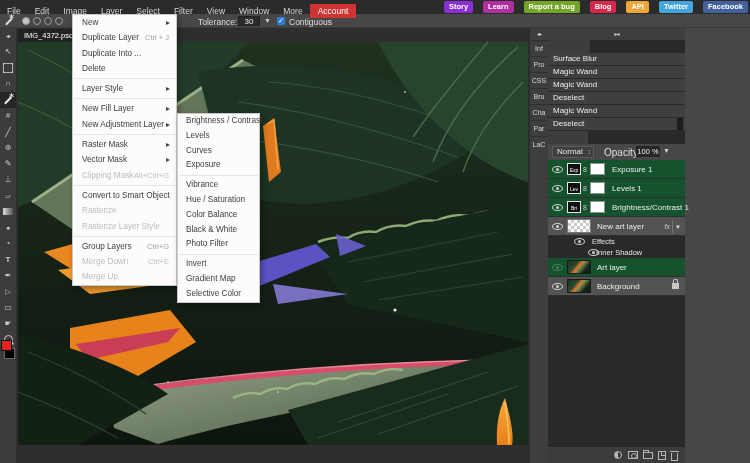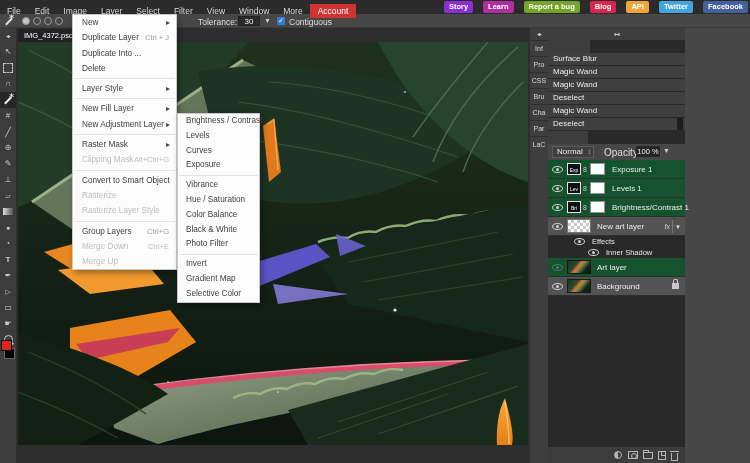--- a/index.html
+++ b/index.html
@@ -269,20 +269,21 @@
     <div class="mi"><span>Duplicate Layer</span><span class="sc">Ctrl + J</span></div>
     <div class="mi"><span>Duplicate Into ...</span></div>
     <div class="mi"><span>Delete</span></div>
     <div class="msep"></div>
     <div class="mi arrow"><span>Layer Style</span></div>
     <div class="msep"></div>
     <div class="mi arrow"><span>New Fill Layer</span></div>
     <div class="mi arrow"><span>New Adjustment Layer</span></div>
     <div class="msep"></div>
     <div class="mi arrow"><span>Raster Mask</span></div>
+    <div class="mi arrow"><span>Vector Mask</span></div>
     <div class="mi dis"><span>Clipping Mask</span><span class="sc">Alt+Ctrl+G</span></div>
     <div class="msep"></div>
     <div class="mi"><span>Convert to Smart Object</span></div>
     <div class="mi dis"><span>Rasterize</span></div>
     <div class="mi dis"><span>Rasterize Layer Style</span></div>
     <div class="msep"></div>
     <div class="mi"><span>Group Layers</span><span class="sc">Ctrl+G</span></div>
     <div class="mi dis"><span>Merge Down</span><span class="sc">Ctrl+E</span></div>
     <div class="mi dis"><span>Merge Up</span></div>
   </div>
@@ -369,21 +370,21 @@
           <span class="checker"></span>
           <span class="lname">New art layer</span>
           <span class="fxwrap"><span class="fx-label">fx</span><span class="fx-div"></span><span class="fx-arrow">▼</span></span>
         </div>
         <div class="erow">
           <span class="eye" style="left:26px; top:2px;"></span>
           <span class="lname" style="left:44px;">Effects</span>
         </div>
         <div class="erow">
           <span class="eye" style="left:40px; top:2px;"></span>
-          <span class="lname" style="left:58px;">Inner Shadow</span>
+          <span class="lname" style="left:48px;">Inner Shadow</span>
         </div>
         <div class="lrow imgrow">
           <span class="eye dim"></span>
           <span class="img-thumb"></span>
           <span class="lname">Art layer</span>
         </div>
         <div class="lrow sel imgrow">
           <span class="eye"></span>
           <span class="img-thumb"></span>
           <span class="lname">Background</span>

